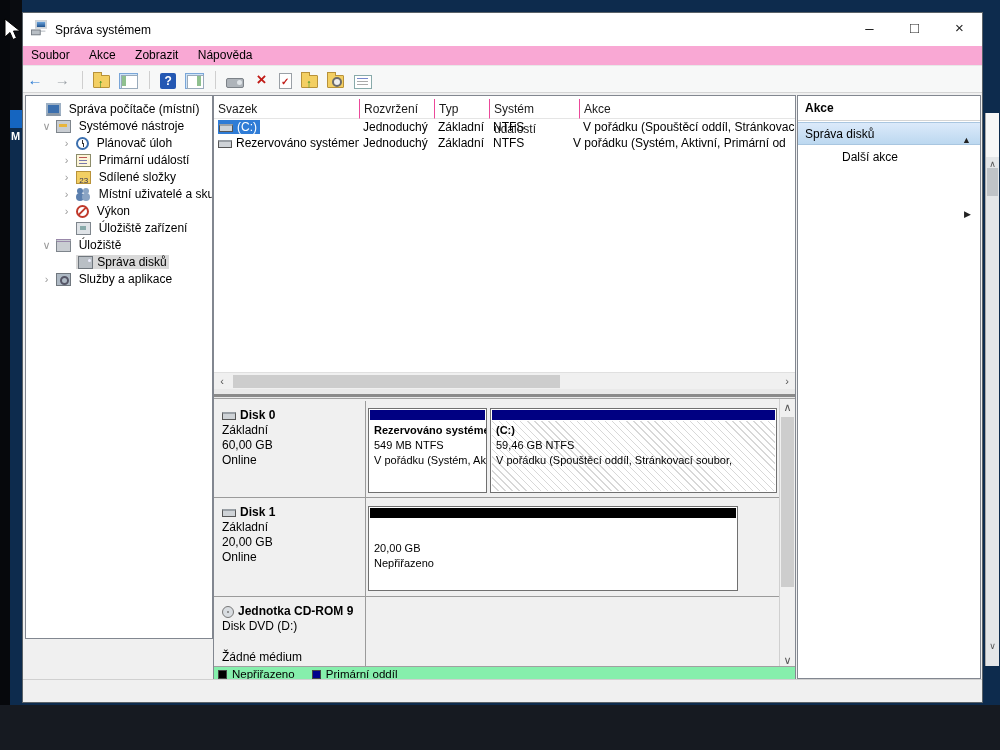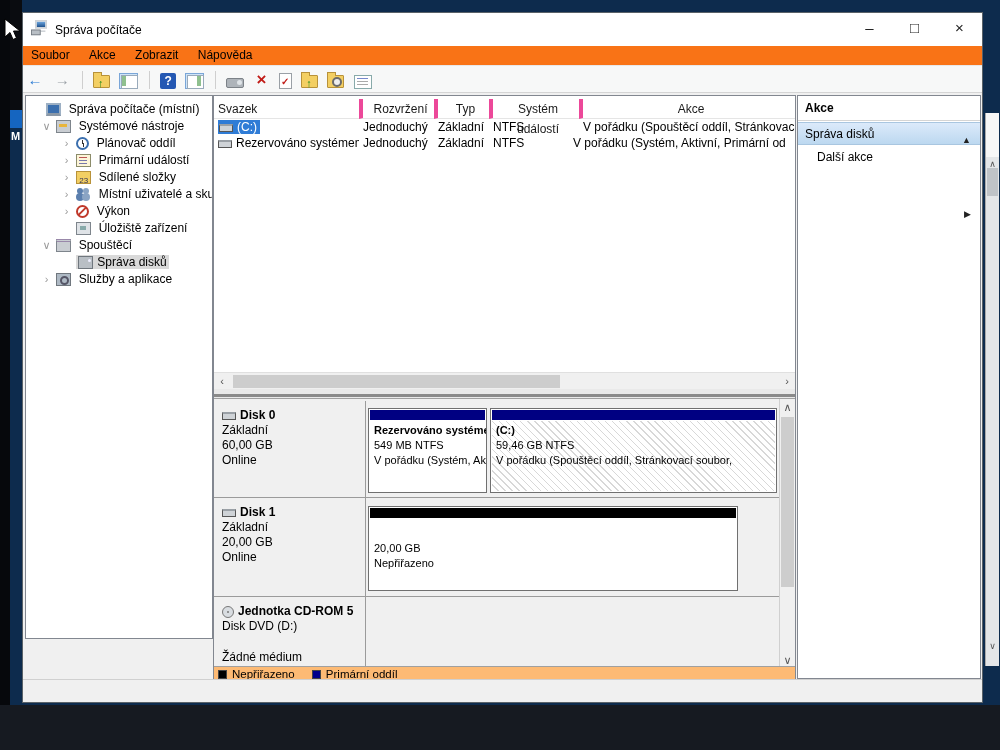--- a/index.html
+++ b/index.html
@@ -16,21 +16,21 @@
   .bgwin-scroll { left:985px; top:113px; width:14px; height:553px; background:#e4e6e8; border-left:1px solid #aaa; }
   .bgwin-scroll .white-top { left:0; top:0; width:13px; height:44px; background:#f7f7f7; }
   .bgwin-scroll .chev { width:13px; text-align:center; color:#555; font-size:9px; }
   .bgwin-thumb { left:1px; top:55px; width:11px; height:28px; background:#bfc3c7; }
 
   
   .win { left:22px; top:12px; width:961px; height:691px; background:#f0f0f0; border:1px solid #5a6268; }
   .titlebar { left:0; top:0; width:959px; height:33px; background:#fff; }
   .title-text { left:32px; top:10px; font-size:12px; }
   .win-btn { top:0; width:45px; height:32px; text-align:center; line-height:30px; font-size:15px; color:#222; }
-  .menubar { left:0; top:33px; width:959px; height:19px; background:#f97316; }
+  .menubar { left:0; top:33px; width:959px; height:19px; background:#f9a8d4; }
   .menu-item { display:inline-block; padding:2px 8px; font-size:12px; }
   .toolbar { left:0; top:52px; width:959px; height:28px; background:#f7f8f8; border-bottom:1px solid #d5d5d5; border-top:1px solid #e8e8e8; }
   .tb { display:inline-block; vertical-align:middle; margin:4px 3px 0 3px; height:20px; line-height:20px; text-align:center; }
   .tb-sep { display:inline-block; vertical-align:middle; width:1px; height:18px; background:#cfcfcf; margin:4px 4px 0 4px; }
   .tb-back { color:#2a7bd4; font-weight:bold; font-size:15px; width:18px; }
   .tb-fwd  { color:#9aa0a6; font-weight:bold; font-size:15px; width:18px; }
   .tb-folder { width:17px; height:13px; background:#f3cf63; border:1px solid #b8923a; border-radius:1px; margin-top:7px; position:relative; }
   .tb-folder::before { content:""; position:absolute; left:-1px; top:-4px; width:7px; height:3px; background:#f3cf63; border:1px solid #b8923a; border-bottom:none; }
   .tb-folder.grn::after { content:"↑"; position:absolute; left:4px; top:-3px; color:#1d8a1d; font-weight:bold; font-size:11px; }
   .tb-folder.mag::after { content:""; position:absolute; left:4px; top:1px; width:6px; height:6px; border:2px solid #6b6b6b; border-radius:50%; background:#eee; }
@@ -72,45 +72,45 @@
   .i-drive-sm { display:inline-block; width:14px; height:8px; background:#cfd3d7; border:1px solid #555; border-top:2px solid #9aa0a6; margin-right:4px; vertical-align:middle; }
   .i-cd { display:inline-block; width:12px; height:12px; border-radius:50%; background:#d9dde1; border:1px solid #777; margin-right:4px; vertical-align:middle; position:relative; }
   .i-cd::after { content:""; position:absolute; left:4px; top:4px; width:2px; height:2px; border-radius:50%; background:#777; }
 
   .scrollbar-h { background:#f0f0f0; }
   .sb-arrow { color:#555; font-size:11px; line-height:16px; text-align:center; }
   .sb-thumb { background:#cdcdcd; }
 
   
   .vh { top:3px; height:20px; line-height:20px; border-bottom:1px solid #e5e5e5; font-size:12px; color:#1a1a1a; padding-left:4px; }
-  .vh.sep { border-left:4px solid #ec4899;text-align:center; }
+  .vh.sep { border-left:1px solid #ec4899; }
   .vrow-cell { height:16px; line-height:16px; white-space:nowrap; overflow:hidden; padding-left:4px; }
   .vol-sel { background:#2f7cd6; color:#fff; padding:0 3px 0 1px; }
 
   
   .graph { left:0; top:302px; width:581px; height:268px; background:#f0f0f0; border-top:1px solid #a0a0a0; overflow:hidden; }
   .drow { position:absolute; left:0; width:565px; border-bottom:1px solid #9b9b9b; }
   .dhead { position:absolute; left:0; top:0; width:152px; height:100%; border-right:1px solid #9b9b9b; padding:7px 0 0 8px; line-height:15px; }
   .dname { font-weight:bold; }
   .part { position:absolute; background:#fff; border:1px solid #707070; }
   .part .bar { height:10px; margin:1px; }
   .bar-navy { background:#000082; } .bar-black { background:#000; }
   .ptxt { padding:2px 0 0 5px; font-size:11px; line-height:15px; white-space:nowrap; overflow:hidden; }
   .pname { font-weight:bold; font-size:11px; }
   .hatch { background:repeating-linear-gradient(45deg,#fff 0 4px,#d8d8d8 4px 5px); }
   .scrollbar-v { background:#f0f0f0; border-left:1px solid #d0d0d0; }
 
   
-  .legend { left:0; top:570px; width:581px; height:14px; background:#fdba74; border-top:1px solid #a0a0a0; line-height:14px; font-size:11.5px; }
+  .legend { left:0; top:570px; width:581px; height:14px; background:#86efac; border-top:1px solid #a0a0a0; line-height:14px; font-size:11.5px; }
   .sw { display:inline-block; width:9px; height:9px; border:1px solid #444; margin:0 5px 0 0; vertical-align:-1px; }
 
   
   .act-title { left:0; top:0; width:182px; height:25px; line-height:25px; padding-left:7px; font-weight:bold; border-bottom:1px solid #d5d5d5; background:#fff; }
   .act-section { left:0; top:26px; width:182px; height:23px; line-height:22px; padding-left:7px; background:linear-gradient(#dceafa,#bcd8f0); border-top:1px solid #a9c6e0; border-bottom:1px solid #a9c6e0; }
-  .act-more { left:0; top:51px; width:182px; height:21px; line-height:21px; padding-left:19px; }
+  .act-more { left:0; top:51px; width:182px; height:21px; line-height:21px; padding-left:44px; }
   .tri { position:absolute; right:9px; font-size:9px; color:#222; }
 
   .bottom-strip { left:0; top:666px; width:959px; height:23px; background:#f0f0f0; border-top:1px solid #d0d0d0; }
 
   
   .taskbar { left:0; top:705px; width:1000px; height:45px; background:#161a21; }
   .cm-icon { position:relative; width:22px; height:20px; }
   .cm-icon .scr { position:absolute; left:5px; top:0; width:15px; height:11px; background:linear-gradient(#6fa8e0,#1c4e8a); border:2px solid #cfd3d7; }
   .cm-icon .base { position:absolute; left:9px; top:13px; width:9px; height:2px; background:#cfd3d7; }
   .cm-icon .dsk { position:absolute; left:0; top:12px; width:12px; height:7px; background:#b9bfc5; border:1px solid #70777e; }
@@ -133,21 +133,21 @@
   </div>
 
   <div class="abs win">
 
     <div class="abs titlebar">
       <div class="abs cm-icon" style="left:8px; top:7px; transform:scale(0.8); transform-origin:top left;">
         <div class="scr"></div>
           <div class="base"></div>
           <div class="dsk"></div>
       </div>
-      <div class="abs title-text">Správa počítače</div>
+      <div class="abs title-text">Správa systémem</div>
       <div class="abs win-btn" style="right:90px;">–</div>
       <div class="abs win-btn" style="right:45px;">□</div>
       <div class="abs win-btn" style="right:0;">×</div>
     </div>
 
     <div class="abs menubar">
       <span class="menu-item">Soubor</span>
       <span class="menu-item">Akce</span>
       <span class="menu-item">Zobrazit</span>
       <span class="menu-item">Nápověda</span>
@@ -179,21 +179,21 @@
           <span>Správa počítače (místní)</span>
         </div>
         <div class="trow lvl1">
           <span class="exp">∨</span>
           <span class="ticon i-tools"></span>
           <span>Systémové nástroje</span>
         </div>
         <div class="trow lvl2">
           <span class="exp">›</span>
           <span class="ticon i-clock"></span>
-          <span>Plánovač oddíl</span>
+          <span>Plánovač úloh</span>
         </div>
         <div class="trow lvl2">
           <span class="exp">›</span>
           <span class="ticon i-event"></span>
           <span>Primární událostí</span>
         </div>
         <div class="trow lvl2">
           <span class="exp">›</span>
           <span class="ticon i-share"></span>
           <span>Sdílené složky</span>
@@ -209,21 +209,21 @@
           <span>Výkon</span>
         </div>
         <div class="trow lvl2">
           <span class="exp"></span>
           <span class="ticon i-devmgr"></span>
           <span>Úložiště zařízení</span>
         </div>
         <div class="trow lvl1">
           <span class="exp">∨</span>
           <span class="ticon i-storage"></span>
-          <span>Spouštěcí</span>
+          <span>Úložiště</span>
         </div>
         <div class="trow lvl2">
           <span class="exp"></span>
           <span class="hl-sel"><span class="ticon i-disk"></span><span>Správa disků</span></span>
         </div>
         <div class="trow lvl1">
           <span class="exp">›</span>
           <span class="ticon i-services"></span>
           <span>Služby a aplikace</span>
         </div>
@@ -309,21 +309,21 @@
             <div class="bar bar-black"></div>
             <div class="ptxt" style="padding-top:22px;">
               <div>20,00 GB</div>
               <div>Nepřiřazeno</div>
             </div>
           </div>
         </div>
 
         <div class="drow" style="top:198px; height:70px; border-bottom:none;">
           <div class="dhead">
-            <div class="dname"><span class="i-cd"></span><span>Jednotka CD-ROM 5</span></div>
+            <div class="dname"><span class="i-cd"></span><span>Jednotka CD-ROM 9</span></div>
             <div>Disk DVD (D:)</div>
             <div style="margin-top:16px;">Žádné médium</div>
           </div>
         </div>
 
         <div class="abs scrollbar-v" style="left:565px; top:0; width:16px; height:268px;">
           <div class="sb-arrow" style="height:15px;">∧</div>
           <div class="abs sb-thumb" style="left:1px; top:18px; width:13px; height:170px;"></div>
           <div class="abs sb-arrow" style="left:0; bottom:0; width:15px; height:15px;">∨</div>
         </div>

